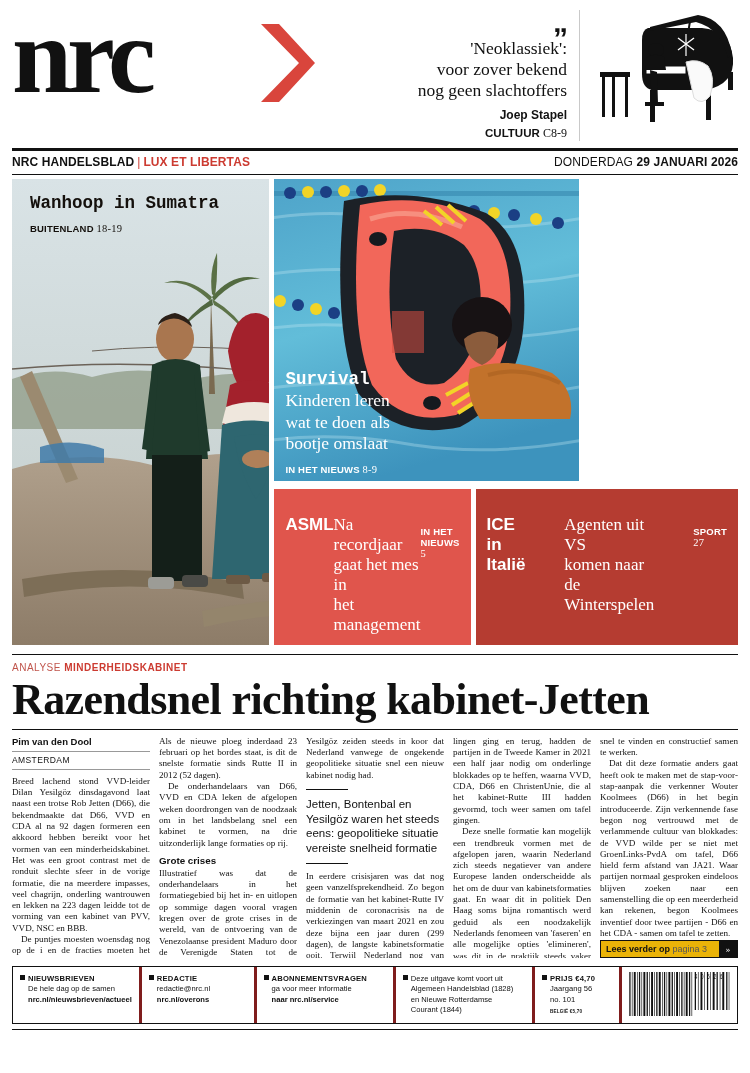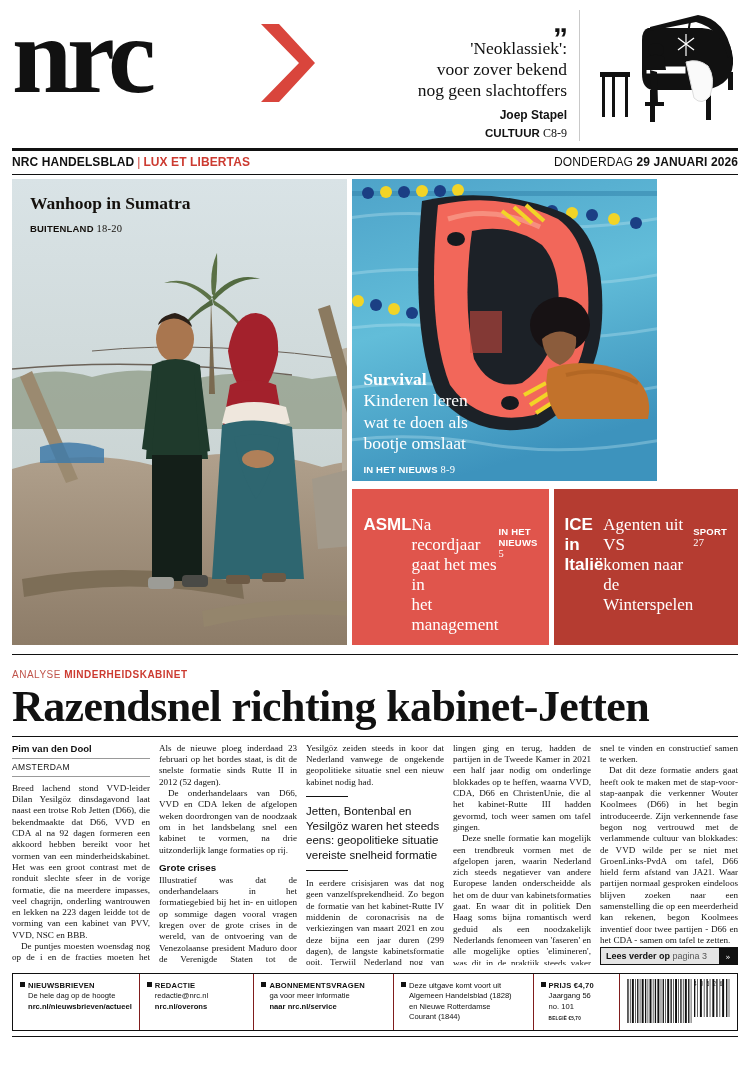--- a/index.html
+++ b/index.html
@@ -152,21 +152,21 @@
   .pbox {
     flex: 1;
     padding: 26px 11px 10px 11px;
     color: #fff;
     position: relative;
     display: flex;
     flex-direction: row;
     justify-content: flex-end;
   }
   .pbox.asml { background: #e0554c; }
-  .pbox.ice  { background: #b53c31; }
+  .pbox.ice  { background: #b53c31; gap: 39px; }
   .pbox-title {
     font-family: "Liberation Sans", sans-serif;
     font-weight: bold;
     font-size: 17px;
     line-height: 20px;
     margin-bottom: 1px;
   }
   .pbox-sub {
     font-family: "Liberation Serif", serif;
     font-size: 17px;
@@ -177,21 +177,21 @@
     font-size: 9.5px;
     font-weight: bold;
     margin-top: 11px;
     letter-spacing: .2px;
   }
   .pbox-foot em { font-style: normal; font-weight: normal; font-family:"Liberation Serif",serif; font-size:10.5px;}
 
   
   .ov { position: absolute; z-index: 5; }
   .ov-title {
-    font-family: Liberation Serif, serif;
+    font-family: Liberation Mono, monospace;
     font-weight: bold;
     font-size: 17.5px;
     line-height: 21px;
   }
   .ov-sub {
     font-family: "Liberation Serif", serif;
     font-size: 17.5px;
     line-height: 21.5px;
   }
   .ov-foot {
@@ -202,21 +202,21 @@
     letter-spacing: .2px;
   }
   .ov-foot em { font-style: normal; font-weight: normal; font-family:"Liberation Serif",serif; font-size: 10.5px;}
   .ov-dark { color: #14100c; }
   .ov-light { color: #ffffff; }
 
   
   .analysis {
     margin: 9px 12px 0 12px;
     border-top: 1.4px solid #111;
-    padding-top: 14px;
+    padding-top: 7px;
   }
   .kicker {
     font-family: "Liberation Sans", sans-serif;
     font-size: 10px;
     letter-spacing: .5px;
     margin-bottom: 3px;
   }
   .kicker .k1 { color: #c0554c; font-weight: normal; }
   .kicker .k2 { color: #cc3b31; font-weight: bold; }
   .bighead {
@@ -291,21 +291,21 @@
   .readmore {
     position: absolute;
     bottom: 0;
     left: 0;
     right: 0;
     border: 1px solid #111;
     display: flex;
     align-items: center;
     justify-content: space-between;
     height: 18px;
-    background: #e5e5e5;
+    background: #eab308;
   }
   .readmore-txt {
     font-family: "Liberation Sans", sans-serif;
     font-size: 9px;
     padding-left: 5px;
     color: #555;
   }
   .readmore-txt b { color: #111; }
   .readmore-arrow {
     width: 18px; height: 18px;
@@ -321,21 +321,21 @@
   
   .footer {
     margin: 8px 12px 0 12px;
     border: 1px solid #111;
     display: flex;
     height: 58px;
   }
   .fcell {
     flex: 1;
     padding: 7px 7px 5px 7px;
-    border-right: 1px solid #7f1d1d;
+    border-right: 3px solid #7f1d1d;
     font-family: "Liberation Sans", sans-serif;
     font-size: 7.6px;
     line-height: 10.5px;
     color: #111;
   }
   .fcell:last-child { border-right: none; }
   .fcell .sq {
     display: inline-block;
     width: 5px; height: 5px;
     background: #111;
@@ -480,21 +480,21 @@
         <path d="M218 206 Q240 196 264 206 L272 252 Q240 262 210 252 Z" fill="#a3212c"></path>
         <path d="M214 228 Q240 218 274 228 L278 244 Q240 254 210 244 Z" fill="#efe7dd"></path>
         <path d="M210 246 Q240 236 280 248 L292 400 L200 400 Z" fill="#2e6670"></path>
         <path d="M222 258 Q246 252 268 260 Q258 300 244 320 Q228 296 222 258 Z" fill="#2e6670" opacity="0.6"></path>
         <ellipse cx="246" cy="280" rx="16" ry="9" fill="#b08059"></ellipse>
         <rect x="214" y="396" width="24" height="9" rx="3" fill="#6d5a45"></rect>
         <rect x="250" y="394" width="24" height="9" rx="3" fill="#6d5a45"></rect>
       </svg>
       <div class="ov ov-dark" style="top:14px;left:18px;width:250px;">
         <div class="ov-title">Wanhoop in Sumatra</div>
-        <div class="ov-foot"><span>BUITENLAND</span> <em>18-20</em></div>
+        <div class="ov-foot"><span>BUITENLAND</span> <em>18-19</em></div>
       </div>
     </div>
 
     <div class="hero-right">
 
       <div class="pool-photo">
         <svg width="305" height="302" viewBox="0 0 305 302" style="position:absolute;top:0;left:0">
           <defs>
             <linearGradient id="watg" x1="0" y1="0" x2="0.3" y2="1">
               <stop offset="0%" stop-color="#4ea3c9"></stop>
@@ -651,21 +651,21 @@
         </div>
       </div>
 
     </div>
   </div>
 
   <div class="footer">
 
     <div class="fcell">
       <div><span class="sq"></span><span class="ft">NIEUWSBRIEVEN</span></div>
-      <span class="fl">De hele dag op de hoogte</span>
+      <span class="fl">De hele dag op de samen</span>
       <span class="fl"><b>nrc.nl/nieuwsbrieven/actueel</b></span>
     </div>
 
     <div class="fcell">
       <div><span class="sq"></span><span class="ft">REDACTIE</span></div>
       <span class="fl">redactie@nrc.nl</span>
       <span class="fl"><b>nrc.nl/overons</b></span>
     </div>
 
     <div class="fcell fcell-wide">

